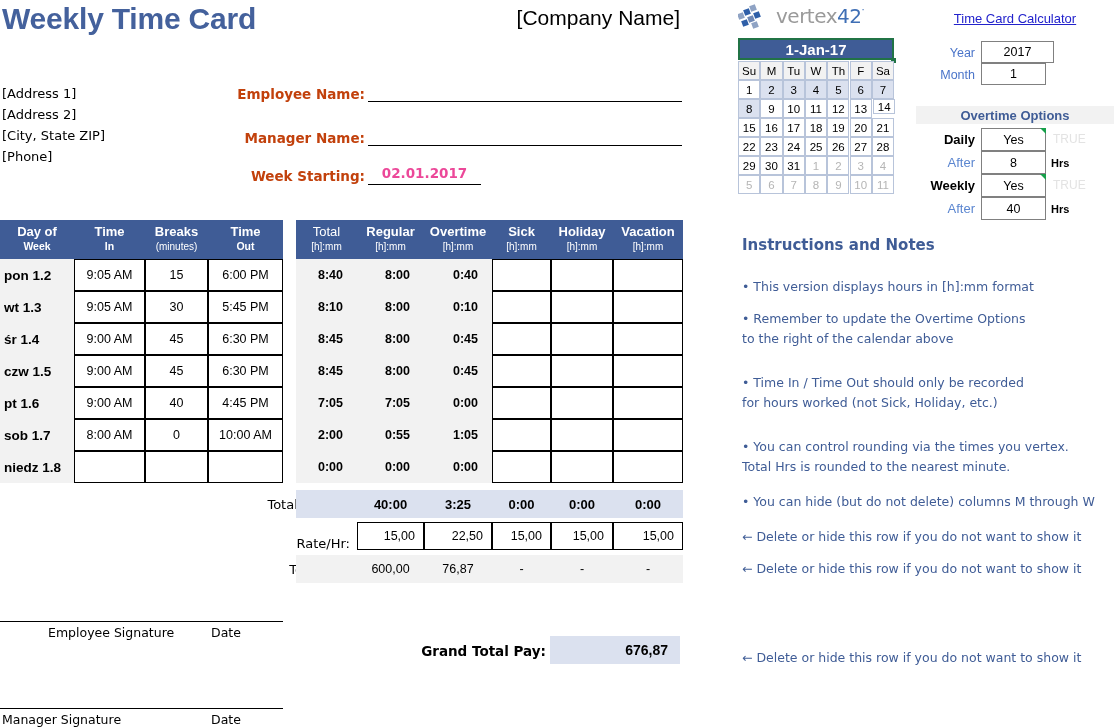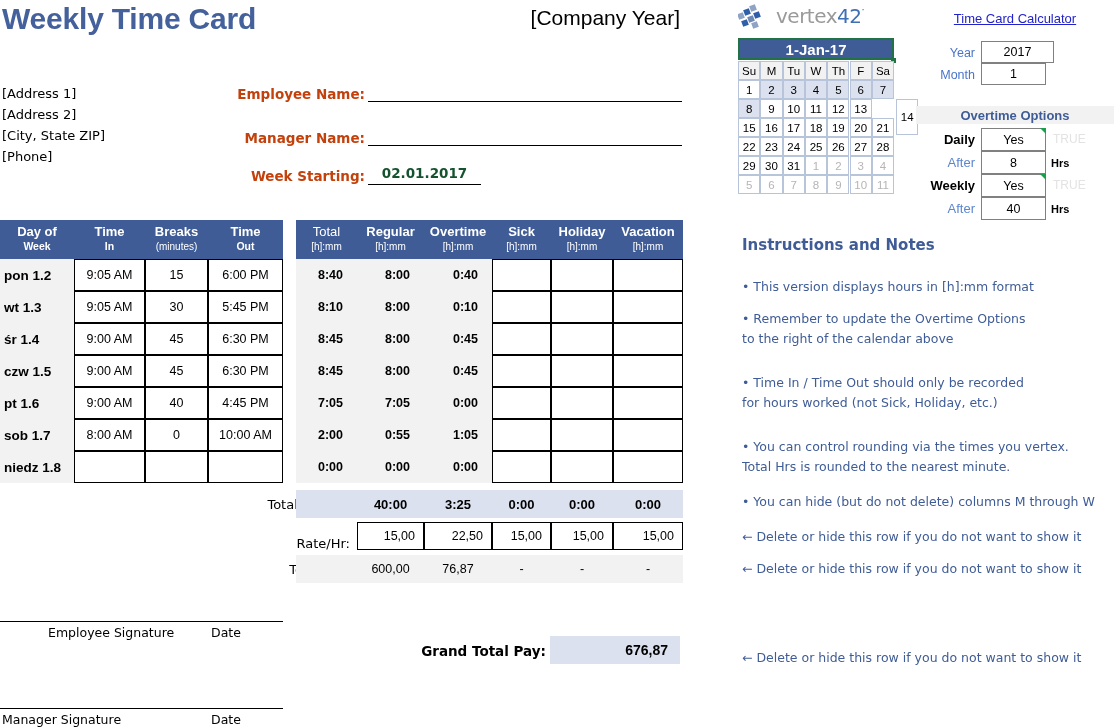--- a/index.html
+++ b/index.html
@@ -32,21 +32,21 @@
   
   .addr { left: 2px; font-size: 13px; color: #000; font-family: "DejaVu Sans", sans-serif; }
 
   
   .fieldlabel {
     font-size: 13.5px; font-weight: bold; color: #c2410c;
     text-align: right; font-family: "DejaVu Sans", sans-serif;
   }
   .fieldline { border-bottom: 1.6px solid #000; }
   .fieldval {
-    font-size: 13.5px; font-weight: bold; color: #14532d;
+    font-size: 13.5px; font-weight: bold; color: #ec4899;
     text-align: center; font-family: "DejaVu Sans", sans-serif;
   }
 
   
   .thead {
     background: #3f5c96; color: #fff;
     font-size: 13px; font-weight: bold; text-align: center;
     line-height: 15px; padding-top: 4px;
     font-family: "Liberation Sans", sans-serif;
   }
@@ -168,21 +168,21 @@
   
   .insttitle { font-size:15px; font-weight:bold; color:#3f5c96; font-family:"DejaVu Sans", sans-serif; }
   .instline { font-size:12.5px; color:#3f5c96; font-family:"DejaVu Sans", sans-serif; white-space:nowrap; }
 </style>
 </head>
 <body>
 
 <div id="root">
 
   <div class="abs title">Weekly Time Card</div>
-  <div class="abs company">[Company Year]</div>
+  <div class="abs company">[Company Name]</div>
 
   <div class="abs addr" style="top:86px">[Address 1]</div>
   <div class="abs addr" style="top:107px">[Address 2]</div>
   <div class="abs addr" style="top:128px">[City, State  ZIP]</div>
   <div class="abs addr" style="top:149px">[Phone]</div>
 
   <div class="abs fieldlabel" style="left:200px; top:86px; width:165px;">Employee Name:</div>
   <div class="abs fieldline fieldval" style="left:368px; top:84px; width:314px; height:18px;"></div>
 
   <div class="abs fieldlabel" style="left:200px; top:130px; width:165px;">Manager Name:</div>
@@ -349,21 +349,21 @@
       <div class="abs caldate hl" style="left:804.9px; top:80px; width:22.3px; height:19px;">4</div>
       <div class="abs caldate hl" style="left:827.2px; top:80px; width:22.3px; height:19px;">5</div>
       <div class="abs caldate hl" style="left:849.5px; top:80px; width:22.3px; height:19px;">6</div>
       <div class="abs caldate hl" style="left:871.8px; top:80px; width:22.3px; height:19px;">7</div>
       <div class="abs caldate hl" style="left:738px; top:99px; width:22.3px; height:19px;">8</div>
       <div class="abs caldate" style="left:760.3px; top:99px; width:22.3px; height:19px;">9</div>
       <div class="abs caldate" style="left:782.6px; top:99px; width:22.3px; height:19px;">10</div>
       <div class="abs caldate" style="left:804.9px; top:99px; width:22.3px; height:19px;">11</div>
       <div class="abs caldate" style="left:827.2px; top:99px; width:22.3px; height:19px;">12</div>
       <div class="abs caldate" style="left:849.5px; top:99px; width:22.3px; height:19px;">13</div>
-      <div class="abs caldate" style="left:896px; top:99px; width:22.3px; height:36px;">14</div>
+      <div class="abs caldate" style="left:873px; top:99px; width:22.3px; height:15px;">14</div>
       <div class="abs caldate" style="left:738px; top:118px; width:22.3px; height:19px;">15</div>
       <div class="abs caldate" style="left:760.3px; top:118px; width:22.3px; height:19px;">16</div>
       <div class="abs caldate" style="left:782.6px; top:118px; width:22.3px; height:19px;">17</div>
       <div class="abs caldate" style="left:804.9px; top:118px; width:22.3px; height:19px;">18</div>
       <div class="abs caldate" style="left:827.2px; top:118px; width:22.3px; height:19px;">19</div>
       <div class="abs caldate" style="left:849.5px; top:118px; width:22.3px; height:19px;">20</div>
       <div class="abs caldate" style="left:871.8px; top:118px; width:22.3px; height:19px;">21</div>
       <div class="abs caldate" style="left:738px; top:137px; width:22.3px; height:19px;">22</div>
       <div class="abs caldate" style="left:760.3px; top:137px; width:22.3px; height:19px;">23</div>
       <div class="abs caldate" style="left:782.6px; top:137px; width:22.3px; height:19px;">24</div>

